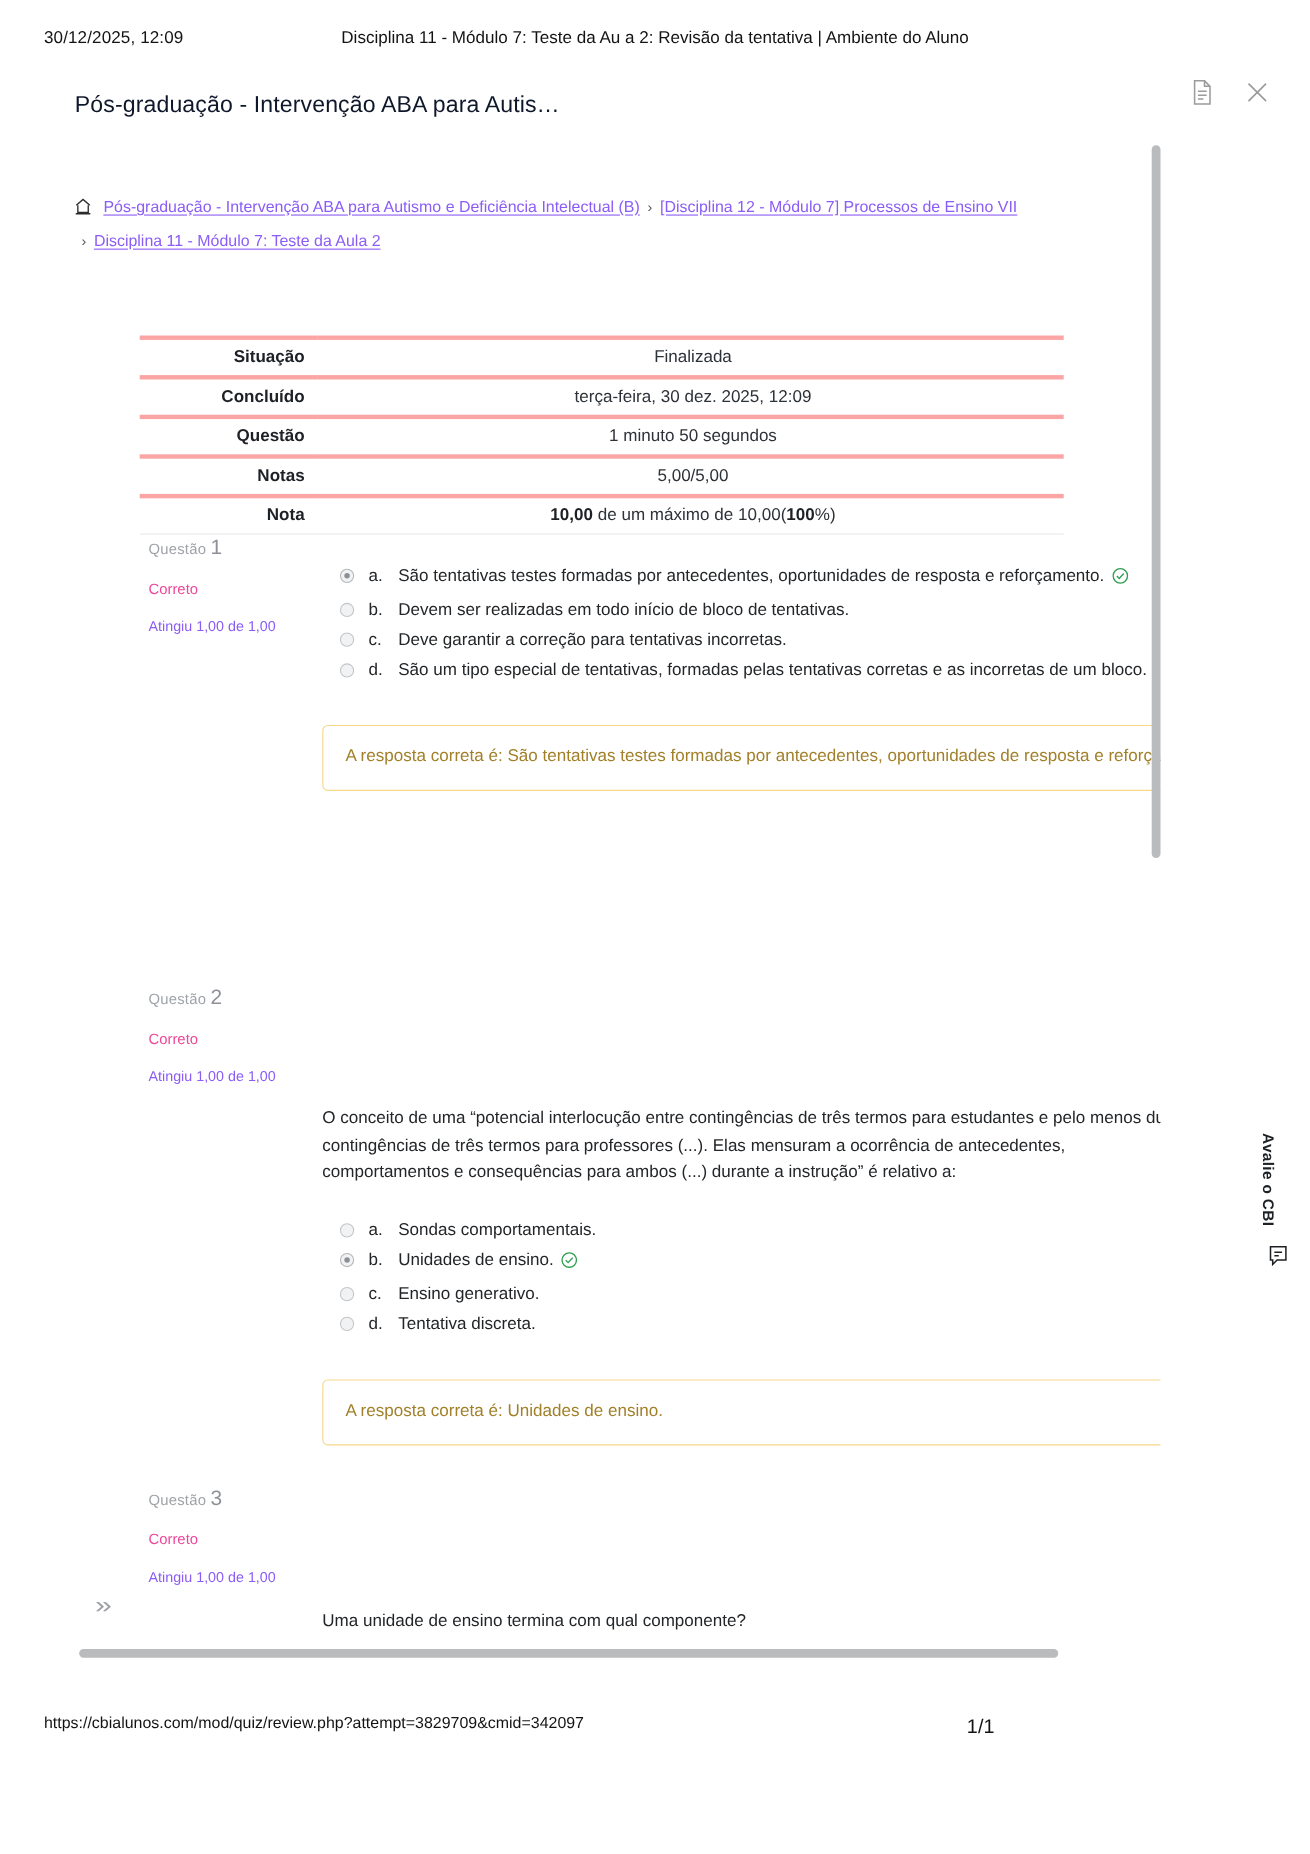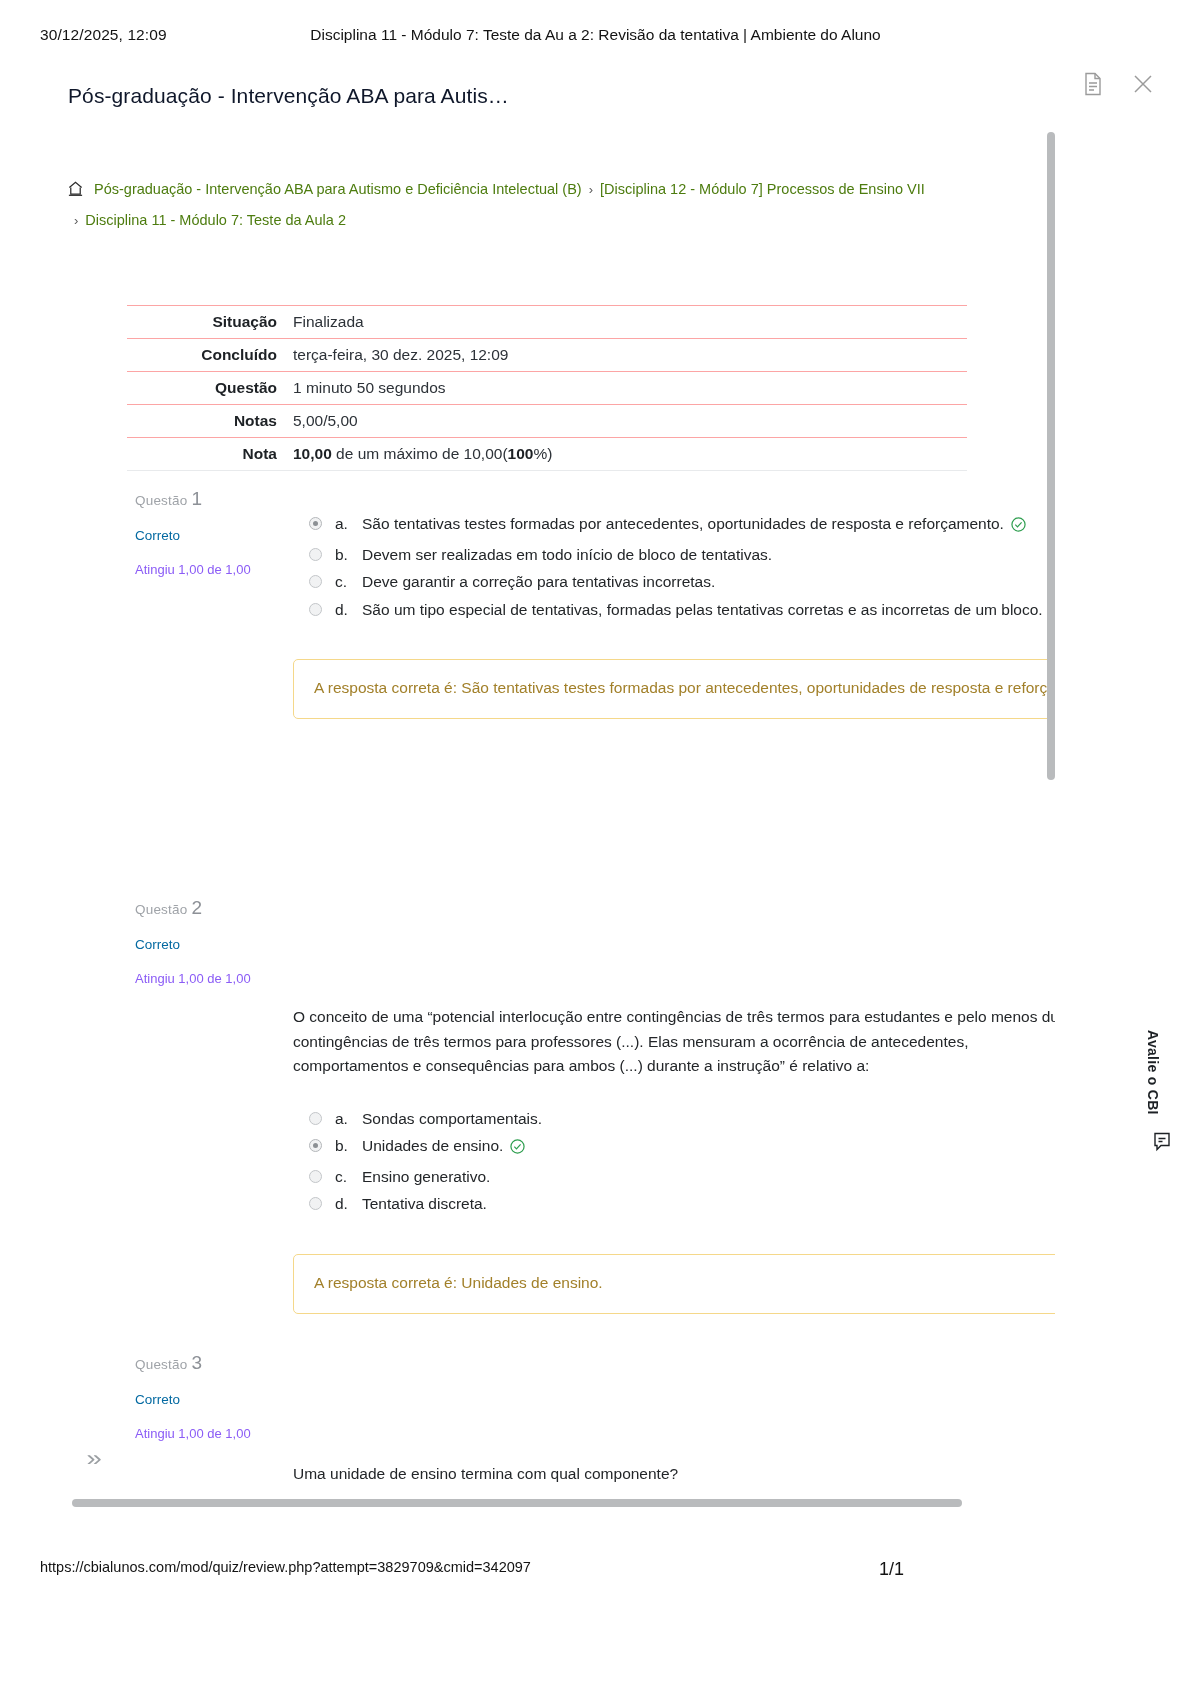--- a/index.html
+++ b/index.html
@@ -61,48 +61,48 @@
     position: absolute; left: 72px; bottom: 178px;
     width: 890px; height: 8px; background: #b9bbbd; border-radius: 5px;
   }
 
   
   .crumbs {
     position: absolute; left: 22px; top: 45px; width: 960px;
     font-size: 14.5px; line-height: 28px; color: #222;
   }
   .crumbs a {
-    color: #4d7c0f; text-underline-offset: 2px;
+    color: #8b5cf6; text-decoration: underline; text-underline-offset: 2px;
   }
   .crumb-sep { color: #5a5a5a; margin: 0 7px; font-size: 13px; }
   .home-ic { display: inline-block; vertical-align: -3px; margin-right: 10px; }
 
   
   .summary {
     position: absolute; left: 82px; top: 175px; width: 840px;
     border-collapse: collapse; font-size: 15.5px;
   }
-  .summary tr { border-top: 1px solid #fca5a5; }
+  .summary tr { border-top: 4px solid #fca5a5; }
   .summary tr:last-child { border-bottom: 1px solid #e8eaec; }
   .summary th {
     text-align: right; font-weight: bold; color: #1d2125;
     padding: 7px 12px 7px 0; width: 162px; white-space: nowrap;
     font-size: 15.5px;
   }
-  .summary td { padding: 7px 0 7px 4px; color: #2d3238; }
+  .summary td { padding: 7px 0 7px 4px; color: #2d3238; text-align: center; }
   .summary td b { font-weight: bold; color: #1d2125; }
 
   
   .q-block { position: absolute; left: 0; width: 1010px; }
   .q-meta { position: absolute; left: 90px; width: 230px; }
   .q-num {
     font-size: 13.5px; color: #9fa3a8; letter-spacing: .2px;
   }
   .q-num .n { font-size: 19px; color: #8d9197; margin-left: 4px; }
-  .q-state { font-size: 13.5px; color: #0369a1; margin-top: 18px; }
+  .q-state { font-size: 13.5px; color: #ec4899; margin-top: 18px; }
   .q-grade { font-size: 13px; color: #8b5cf6; margin-top: 19px; }
 
   .q-body { position: absolute; left: 248px; width: 770px; }
   .q-text {
     font-size: 15.5px; line-height: 24.5px; color: #232629;
   }
   .q-text b { font-weight: bold; }
   .answers { margin-top: 22px; }
   .ans {
     display: flex; align-items: flex-start; gap: 0;

